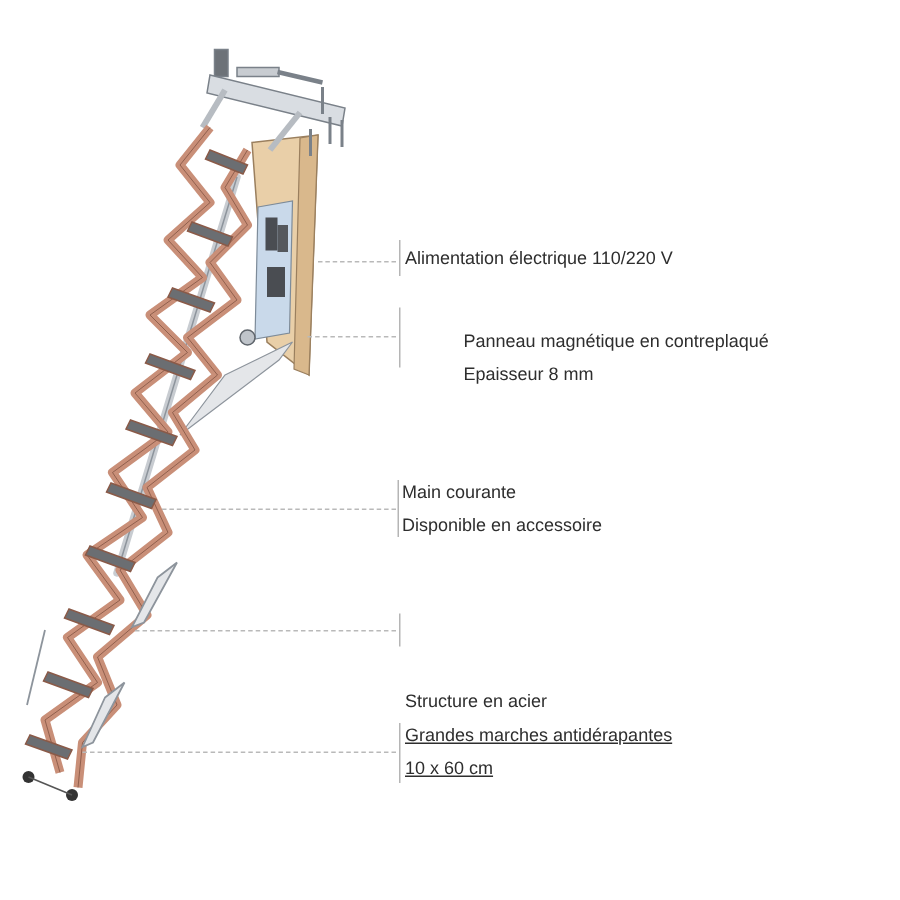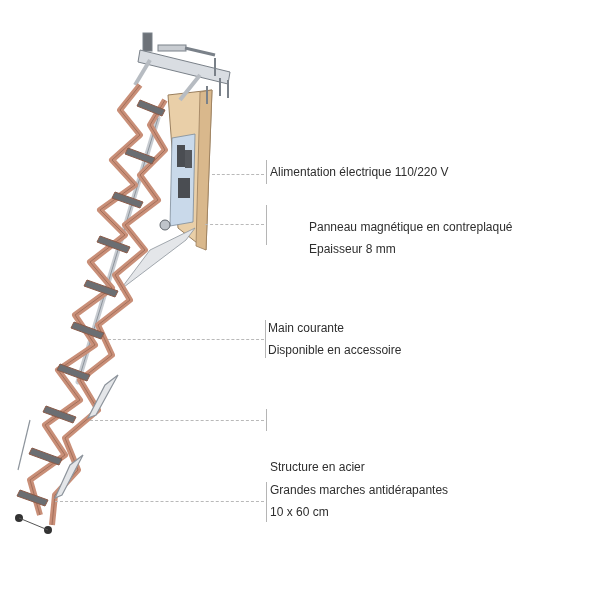--- a/index.html
+++ b/index.html
@@ -111,17 +111,17 @@
   <div class="leader" style="left:90px; width:174px; top:420px;"></div>
   <div class="bracket" style="left:266px; top:409px; height:22px;"></div>
   <div class="label" style="top:408px;margin-top:48px;">
     <span>Structure en acier</span>
   </div>
 </div>
 
 <div class="callout">
   <div class="leader" style="left:55px; width:209px; top:501px;"></div>
   <div class="bracket" style="left:266px; top:482px; height:40px;"></div>
-  <div class="label" style="top:479px;">
+  <div class="label" style="top:479px;text-decoration:underline;">
     <span>Grandes marches antidérapantes</span>
     <span>10 x 60 cm</span>
   </div>
 </div>
 
 </body></html>

